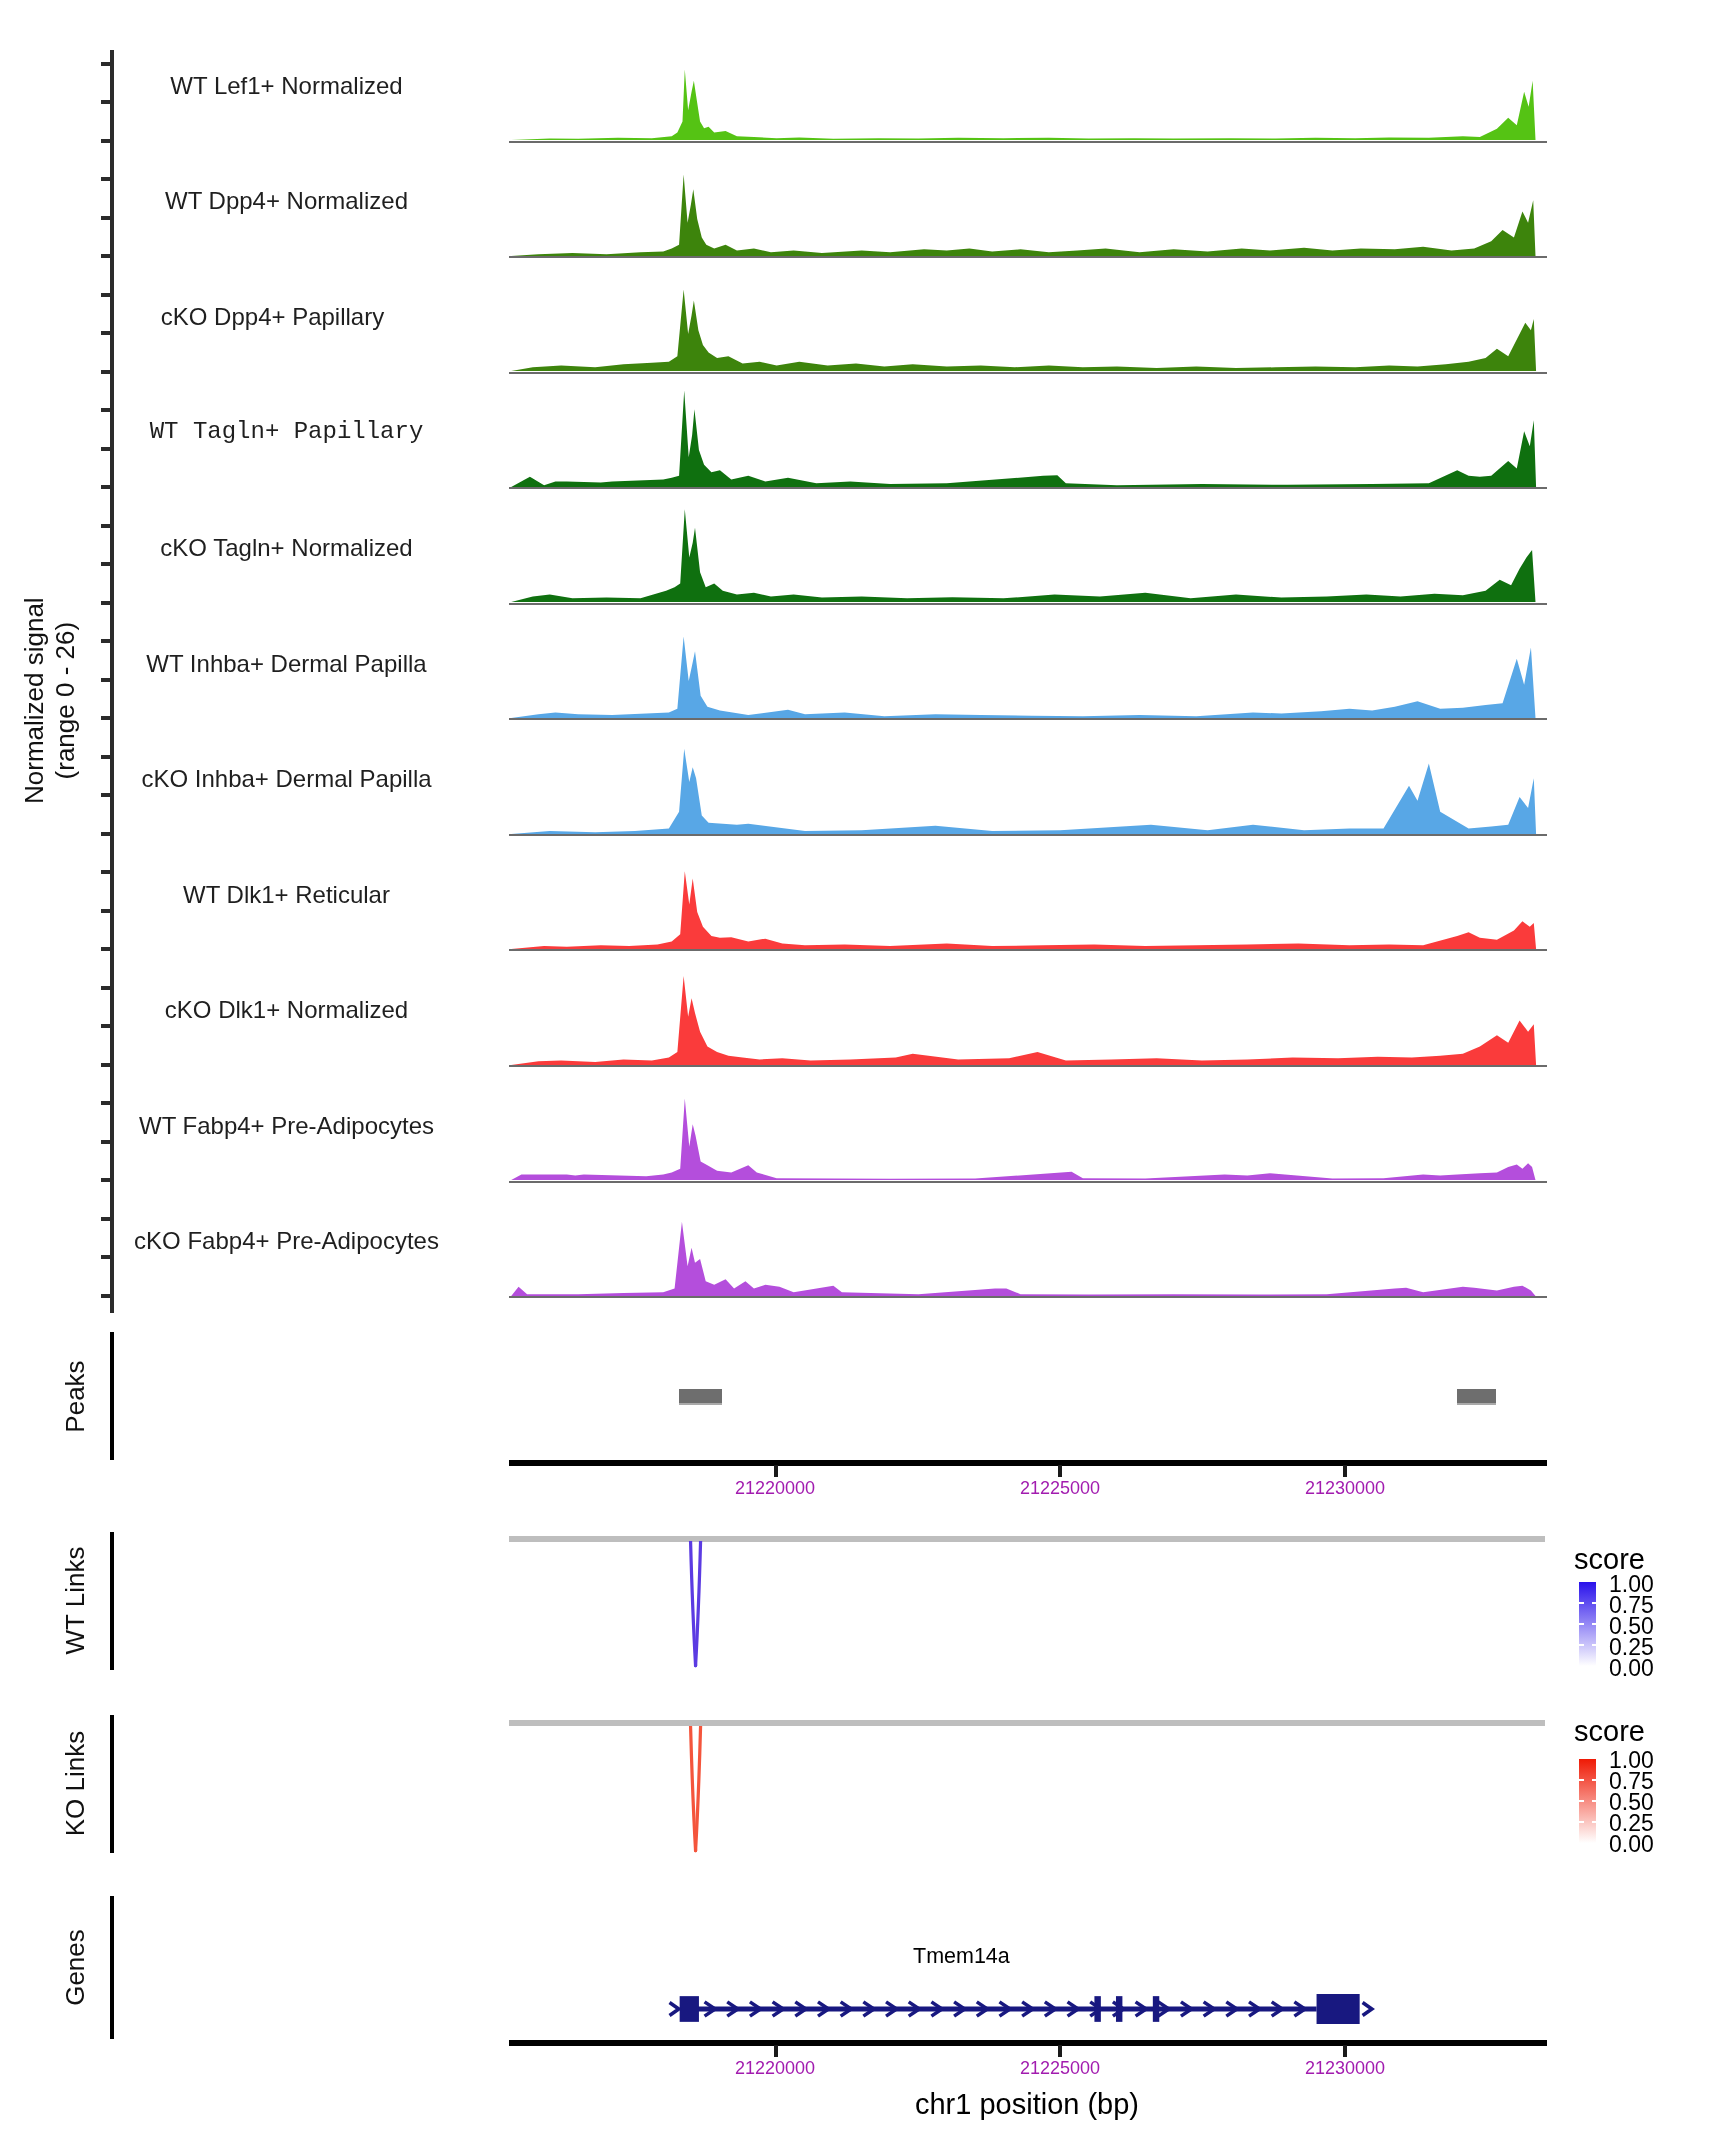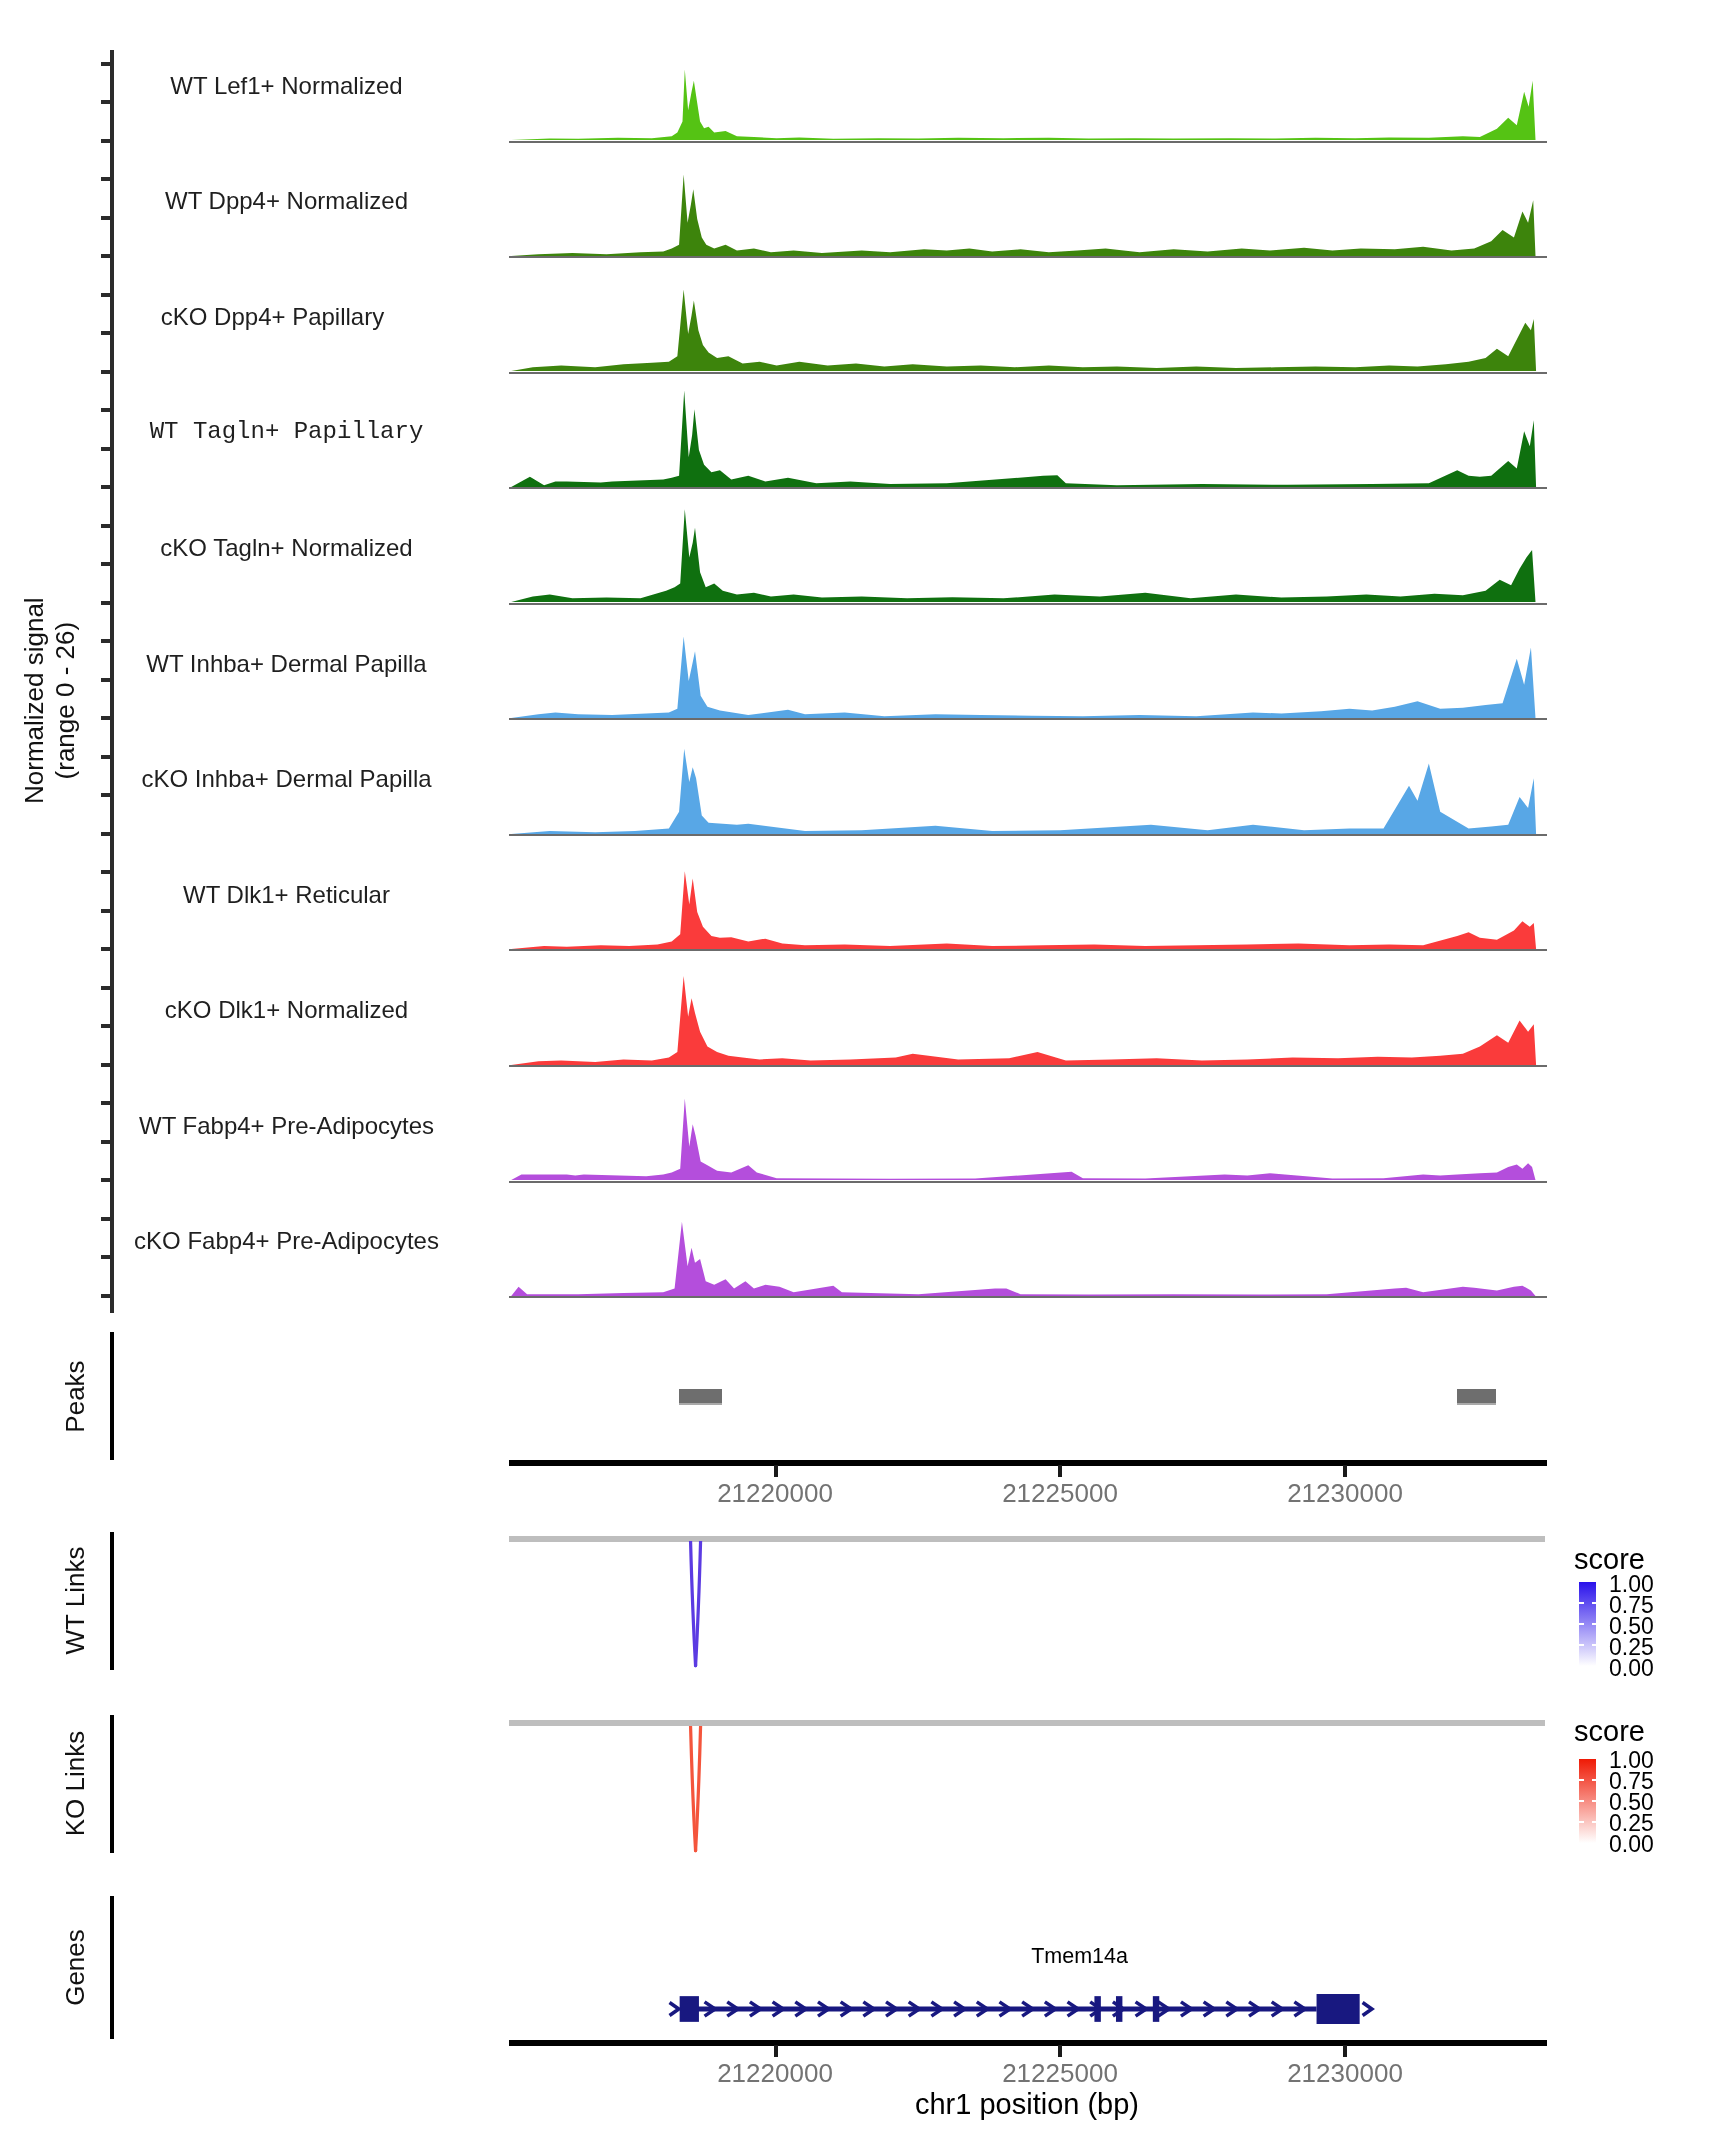--- a/index.html
+++ b/index.html
@@ -3,28 +3,28 @@
 <meta charset="utf-8">
 <style>
   html,body{margin:0;padding:0;}
   body{width:1721px;height:2151px;position:relative;background:#ffffff;
        font-family:"Liberation Sans", sans-serif;color:#1a1a1a;}
   .abs{position:absolute;}
   .track-label{font-size:24px;color:#1f1f1f;text-align:center;white-space:nowrap;}
   .rot{transform:rotate(-90deg);transform-origin:center center;white-space:nowrap;}
   .axis-title{font-size:26px;color:#111;text-align:center;line-height:1.18;}
   .sect-label{font-size:26px;color:#111;text-align:center;}
-  .xtick-label{font-size:26px;color:#737373;text-align:center;white-space:nowrap;}
+  .xtick-label{font-size:18px;color:#a21caf;text-align:center;white-space:nowrap;}
   .xaxis-bar{background:#000;height:5.7px;}
   .ytick{background:#2b2b2b;}
   .vline{background:#000;width:3.6px;}
   .graybar{background:#bebebe;height:5.7px;}
   .legend-title{font-size:29px;color:#000;}
   .legend-num{font-size:23px;color:#000;white-space:nowrap;line-height:1;}
-  .gene-name{font-size:21.5px;color:#000;text-align:right;}
+  .gene-name{font-size:21.5px;color:#000;text-align:left;}
   .x-title{font-size:29px;color:#000;text-align:center;}
 </style>
 </head>
 <body>
 
 <div class="abs" style="left:-330px; top:670px; width:760px; height:79px;">
   <div class="rot axis-title" style="width:760px;">
     <div>Normalized signal</div>
     <div>(range 0 - 26)</div>
   </div>

